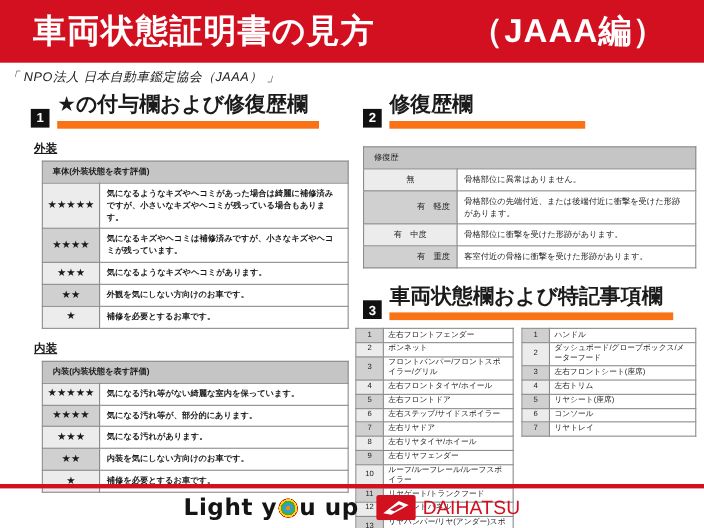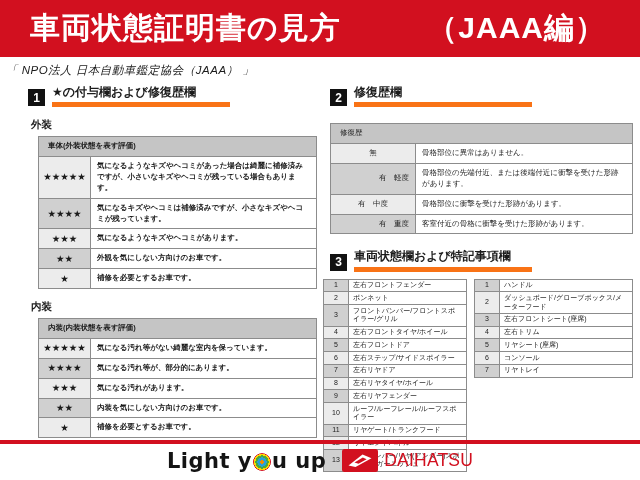--- a/index.html
+++ b/index.html
@@ -27,44 +27,44 @@
   .col-left{position:absolute;left:28px;top:86px;width:286px;}
   .col-right{position:absolute;left:330px;top:86px;width:303px;}
   
   .sec-head{display:flex;align-items:flex-end;gap:7px;}
   .sec-num{
     width:17px;height:17px;background:#111;color:#fff;flex:0 0 17px;
     font-weight:bold;font-size:12px;display:flex;align-items:center;justify-content:center;
     margin-bottom:1px;
   }
   .sec-title{
-    font-weight:bold;font-size:12px;line-height:1.1;
-    border-bottom:5px solid #f97316;padding:0 10px 3px 0;min-width:178px;
-  }
-  .grp-label{font-weight:bold;font-size:10.5px;margin:11px 0 4px 3px;}
+    font-weight:bold;font-size:19px;line-height:1.1;
+    border-bottom:7px solid #f97316;padding:0 10px 3px 0;min-width:178px;
+  }
+  .grp-label{font-weight:bold;font-size:10.5px;margin:11px 0 4px 3px;text-decoration:underline;}
   
   table{border-collapse:collapse;}
   td{border:1px solid #8c8c8c;font-size:7.5px;line-height:1.45;padding:4px 6px;vertical-align:middle;}
   td.hdr{background:var(--header-gray,#c5c5c5);padding:4px 9px;}
   td.stars{width:52px;text-align:center;font-size:9.5px;white-space:nowrap;padding:2px;}
   td.grade{width:50px;text-align:center;white-space:nowrap;}
   .light{background:var(--cell-light,#ececec);}
   .dark{background:var(--cell-dark,#d0d0d0);padding-left:48px;}
   .tbl1{width:279px;margin-left:10px;font-weight:bold;}
   .tbl2{width:303px;margin-top:16px;}
   
   .pts-wrap{display:flex;gap:7px;align-items:flex-start;margin-top:7px;}
   .tbl3 td{font-size:7px;line-height:1.25;padding:1.5px 4px;}
   .tbl3 td.no{width:25px;text-align:center;}
   .tbl3a{width:145px;margin-left:-7px;}
   .tbl3b{width:160px;}
   .s3head{margin-top:16px;}
   
   .footer-rule{position:absolute;top:440px;left:0;width:640px;height:4px;background:var(--brand-red,#d2101f);}
-  .logos{position:absolute;top:449px;left:0;width:640px;display:flex;justify-content:center;align-items:flex-start;gap:16px;}
+  .logos{position:absolute;top:449px;left:0;width:640px;display:flex;justify-content:center;align-items:center;gap:16px;}
   .tagline{
     display:flex;align-items:center;font-family:"DejaVu Sans",sans-serif;
     font-weight:bold;font-size:21px;color:#141414;letter-spacing:0.5px;
   }
   .lyu-o{
     width:18px;height:18px;border-radius:50%;margin:2px 1px 0 1px;flex:0 0 18px;
     background:radial-gradient(circle,
       #f08c00 0 2px,
       #2b9fd8 2px 4.6px,
       #4ba93c 4.6px 6.6px,

